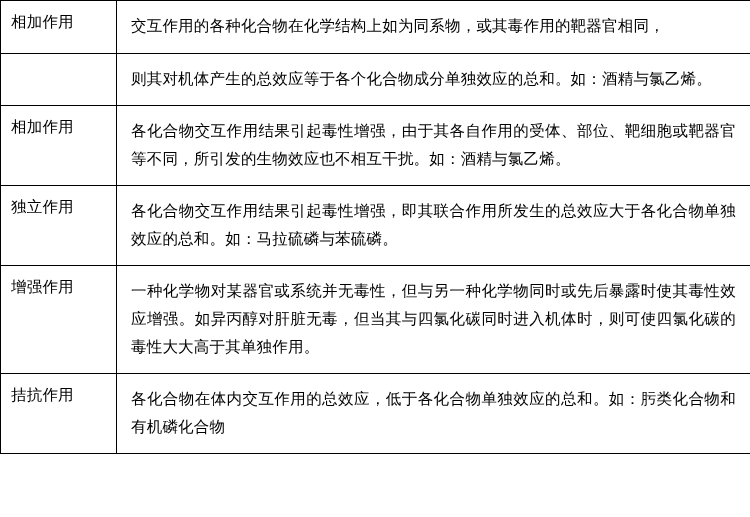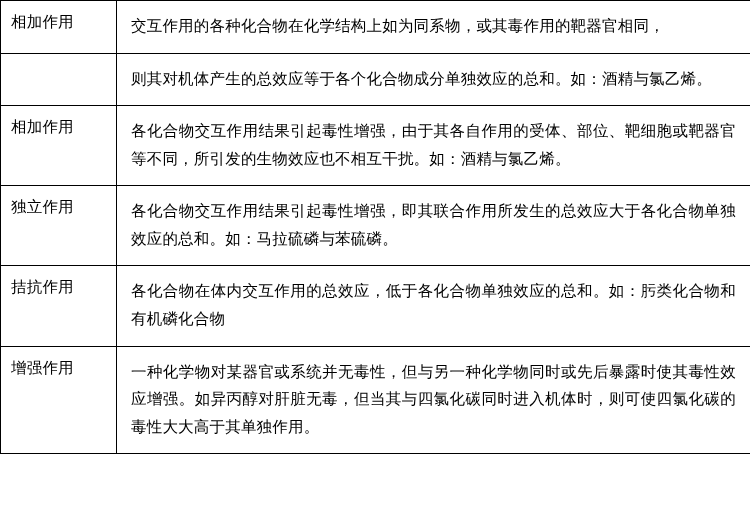--- a/index.html
+++ b/index.html
@@ -79,26 +79,26 @@
           <p>各化合物交互作用结果引起毒性增强，由于其各自作用的受体、部位、靶细胞或靶器官等不同，所引发的生物效应也不相互干扰。如：酒精与氯乙烯。</p>
         </td>
       </tr>
       <tr>
         <td class="term">独立作用</td>
         <td class="desc">
           <p>各化合物交互作用结果引起毒性增强，即其联合作用所发生的总效应大于各化合物单独效应的总和。如：马拉硫磷与苯硫磷。</p>
         </td>
       </tr>
       <tr>
+        <td class="term">增强作用</td>
+        <td class="desc">
+          <p>一种化学物对某器官或系统并无毒性，但与另一种化学物同时或先后暴露时使其毒性效应增强。如异丙醇对肝脏无毒，但当其与四氯化碳同时进入机体时，则可使四氯化碳的毒性大大高于其单独作用。</p>
+        </td>
+      </tr>
+      <tr>
         <td class="term">拮抗作用</td>
         <td class="desc">
           <p>各化合物在体内交互作用的总效应，低于各化合物单独效应的总和。如：肟类化合物和有机磷化合物</p>
-        </td>
-      </tr>
-      <tr>
-        <td class="term">增强作用</td>
-        <td class="desc">
-          <p>一种化学物对某器官或系统并无毒性，但与另一种化学物同时或先后暴露时使其毒性效应增强。如异丙醇对肝脏无毒，但当其与四氯化碳同时进入机体时，则可使四氯化碳的毒性大大高于其单独作用。</p>
         </td>
       </tr>
     </tbody>
   </table>
 </div>
 
 </body></html>

